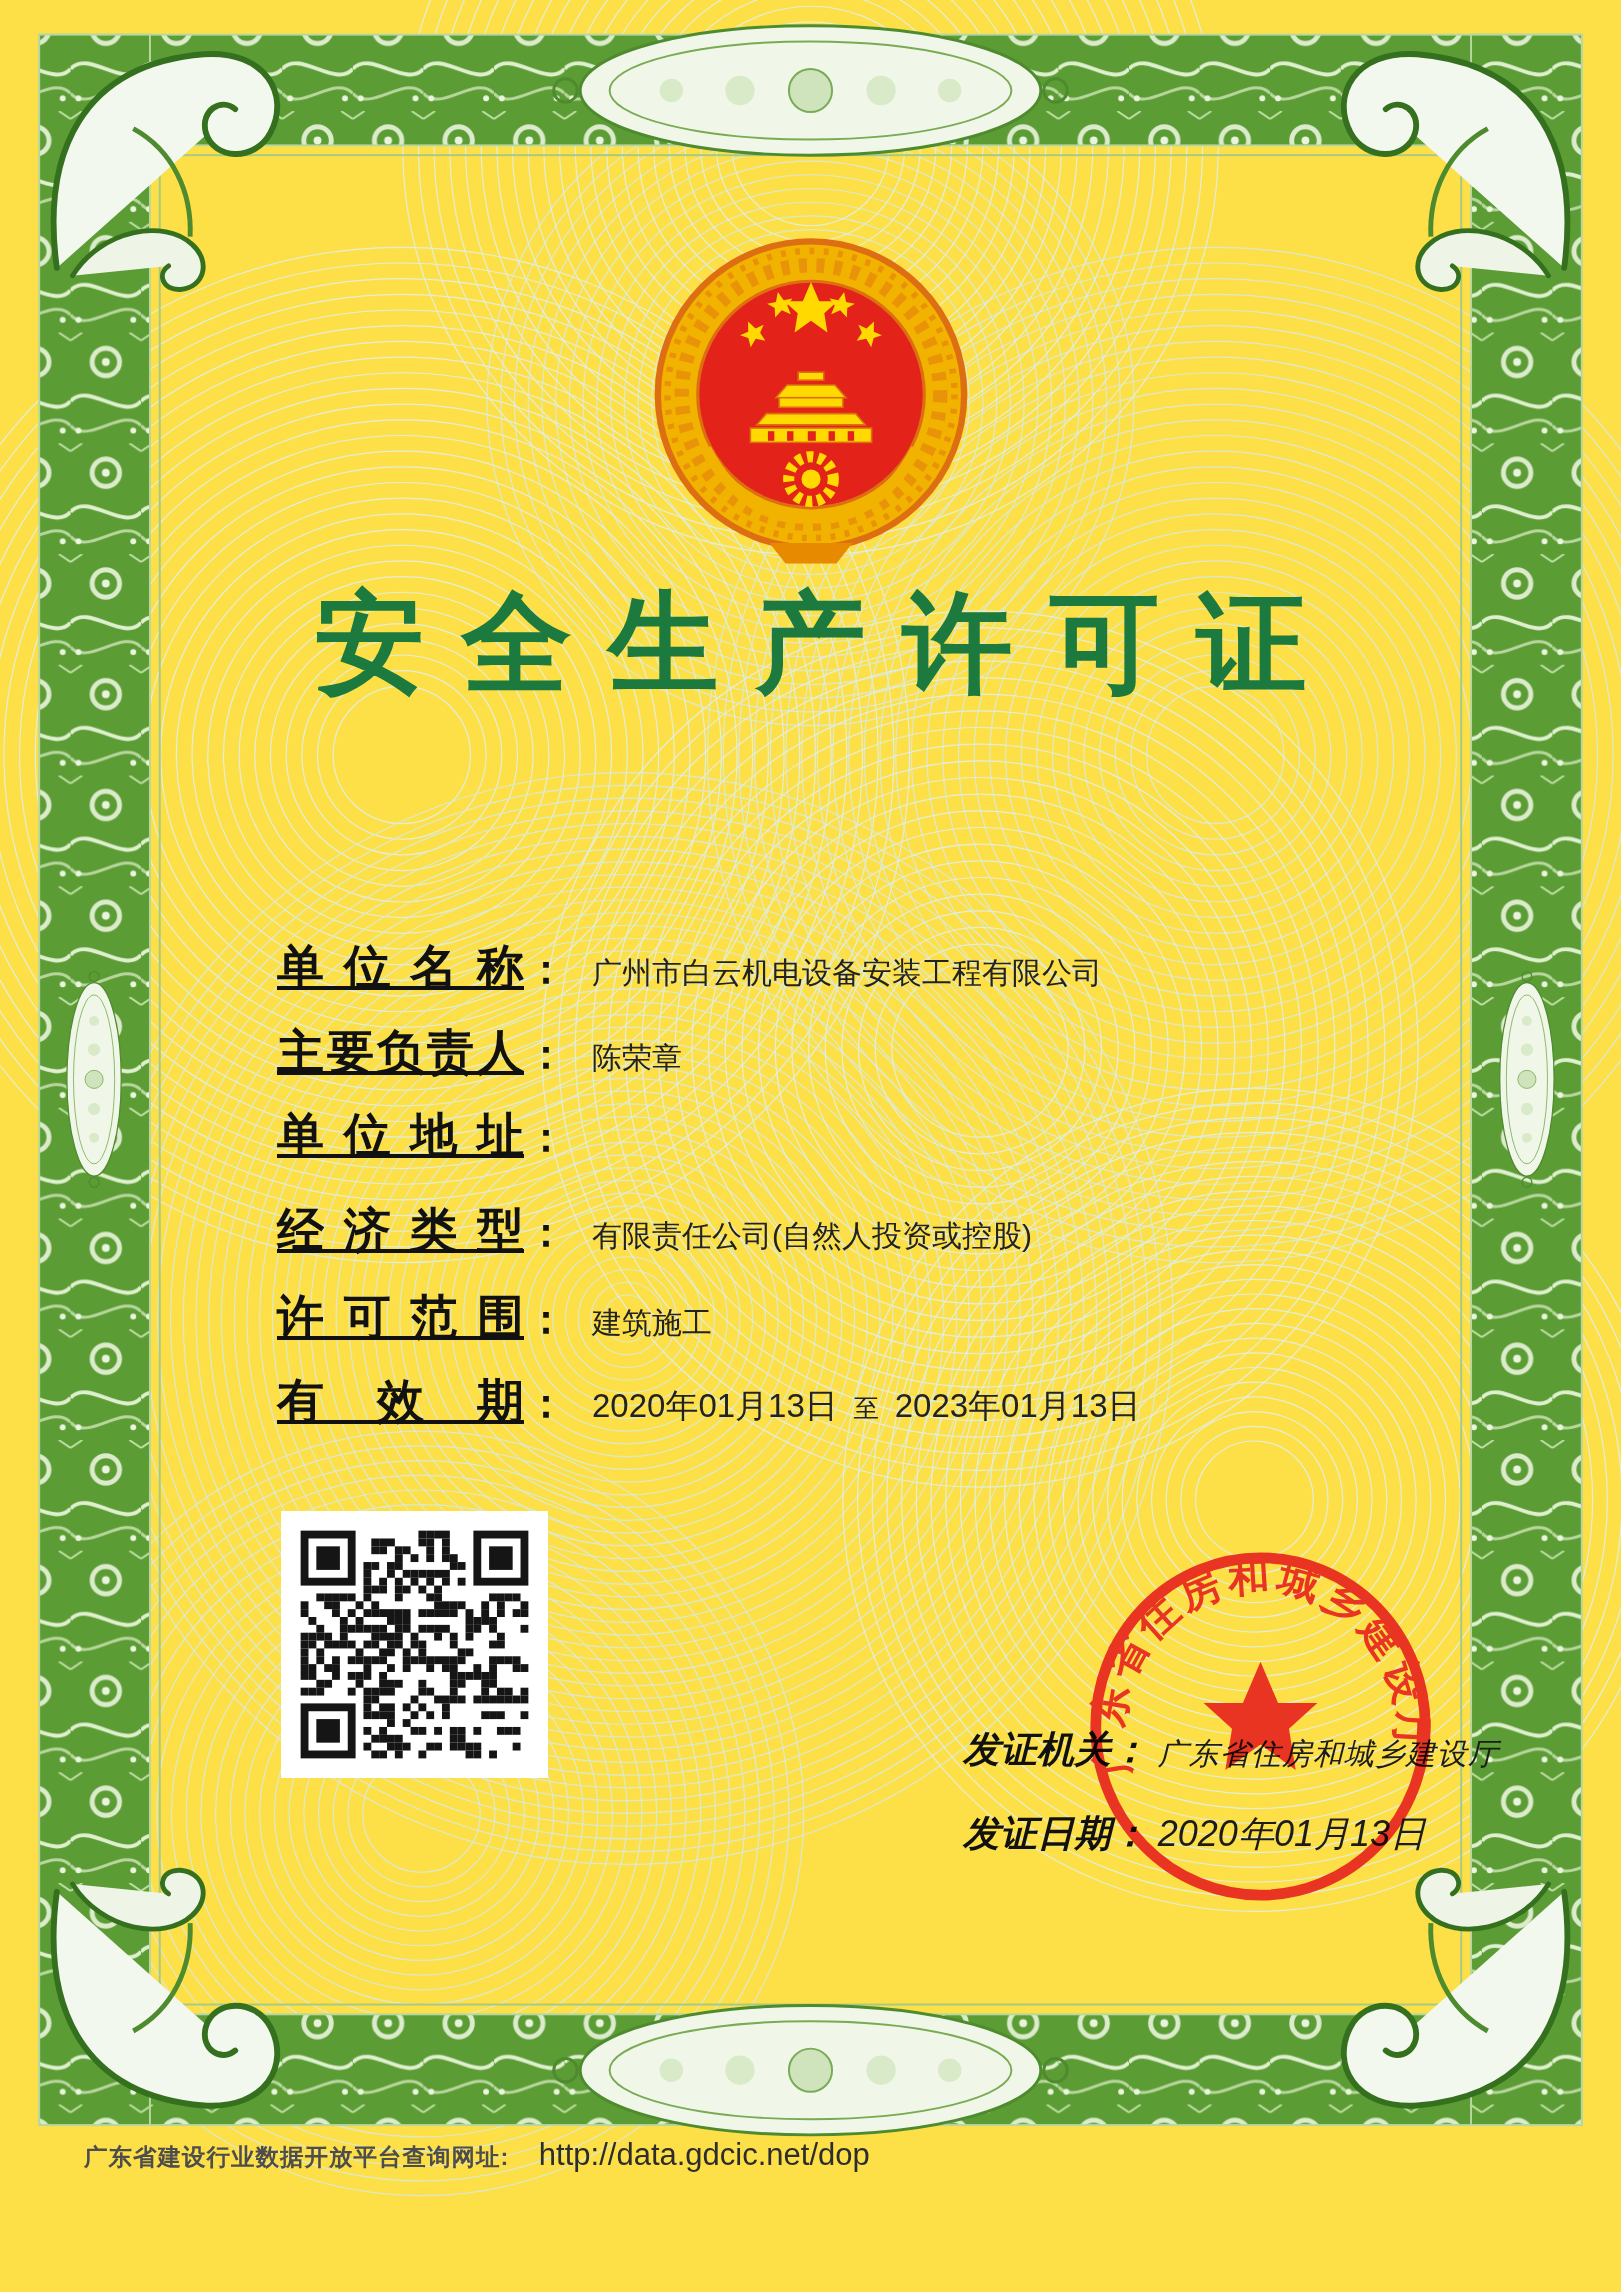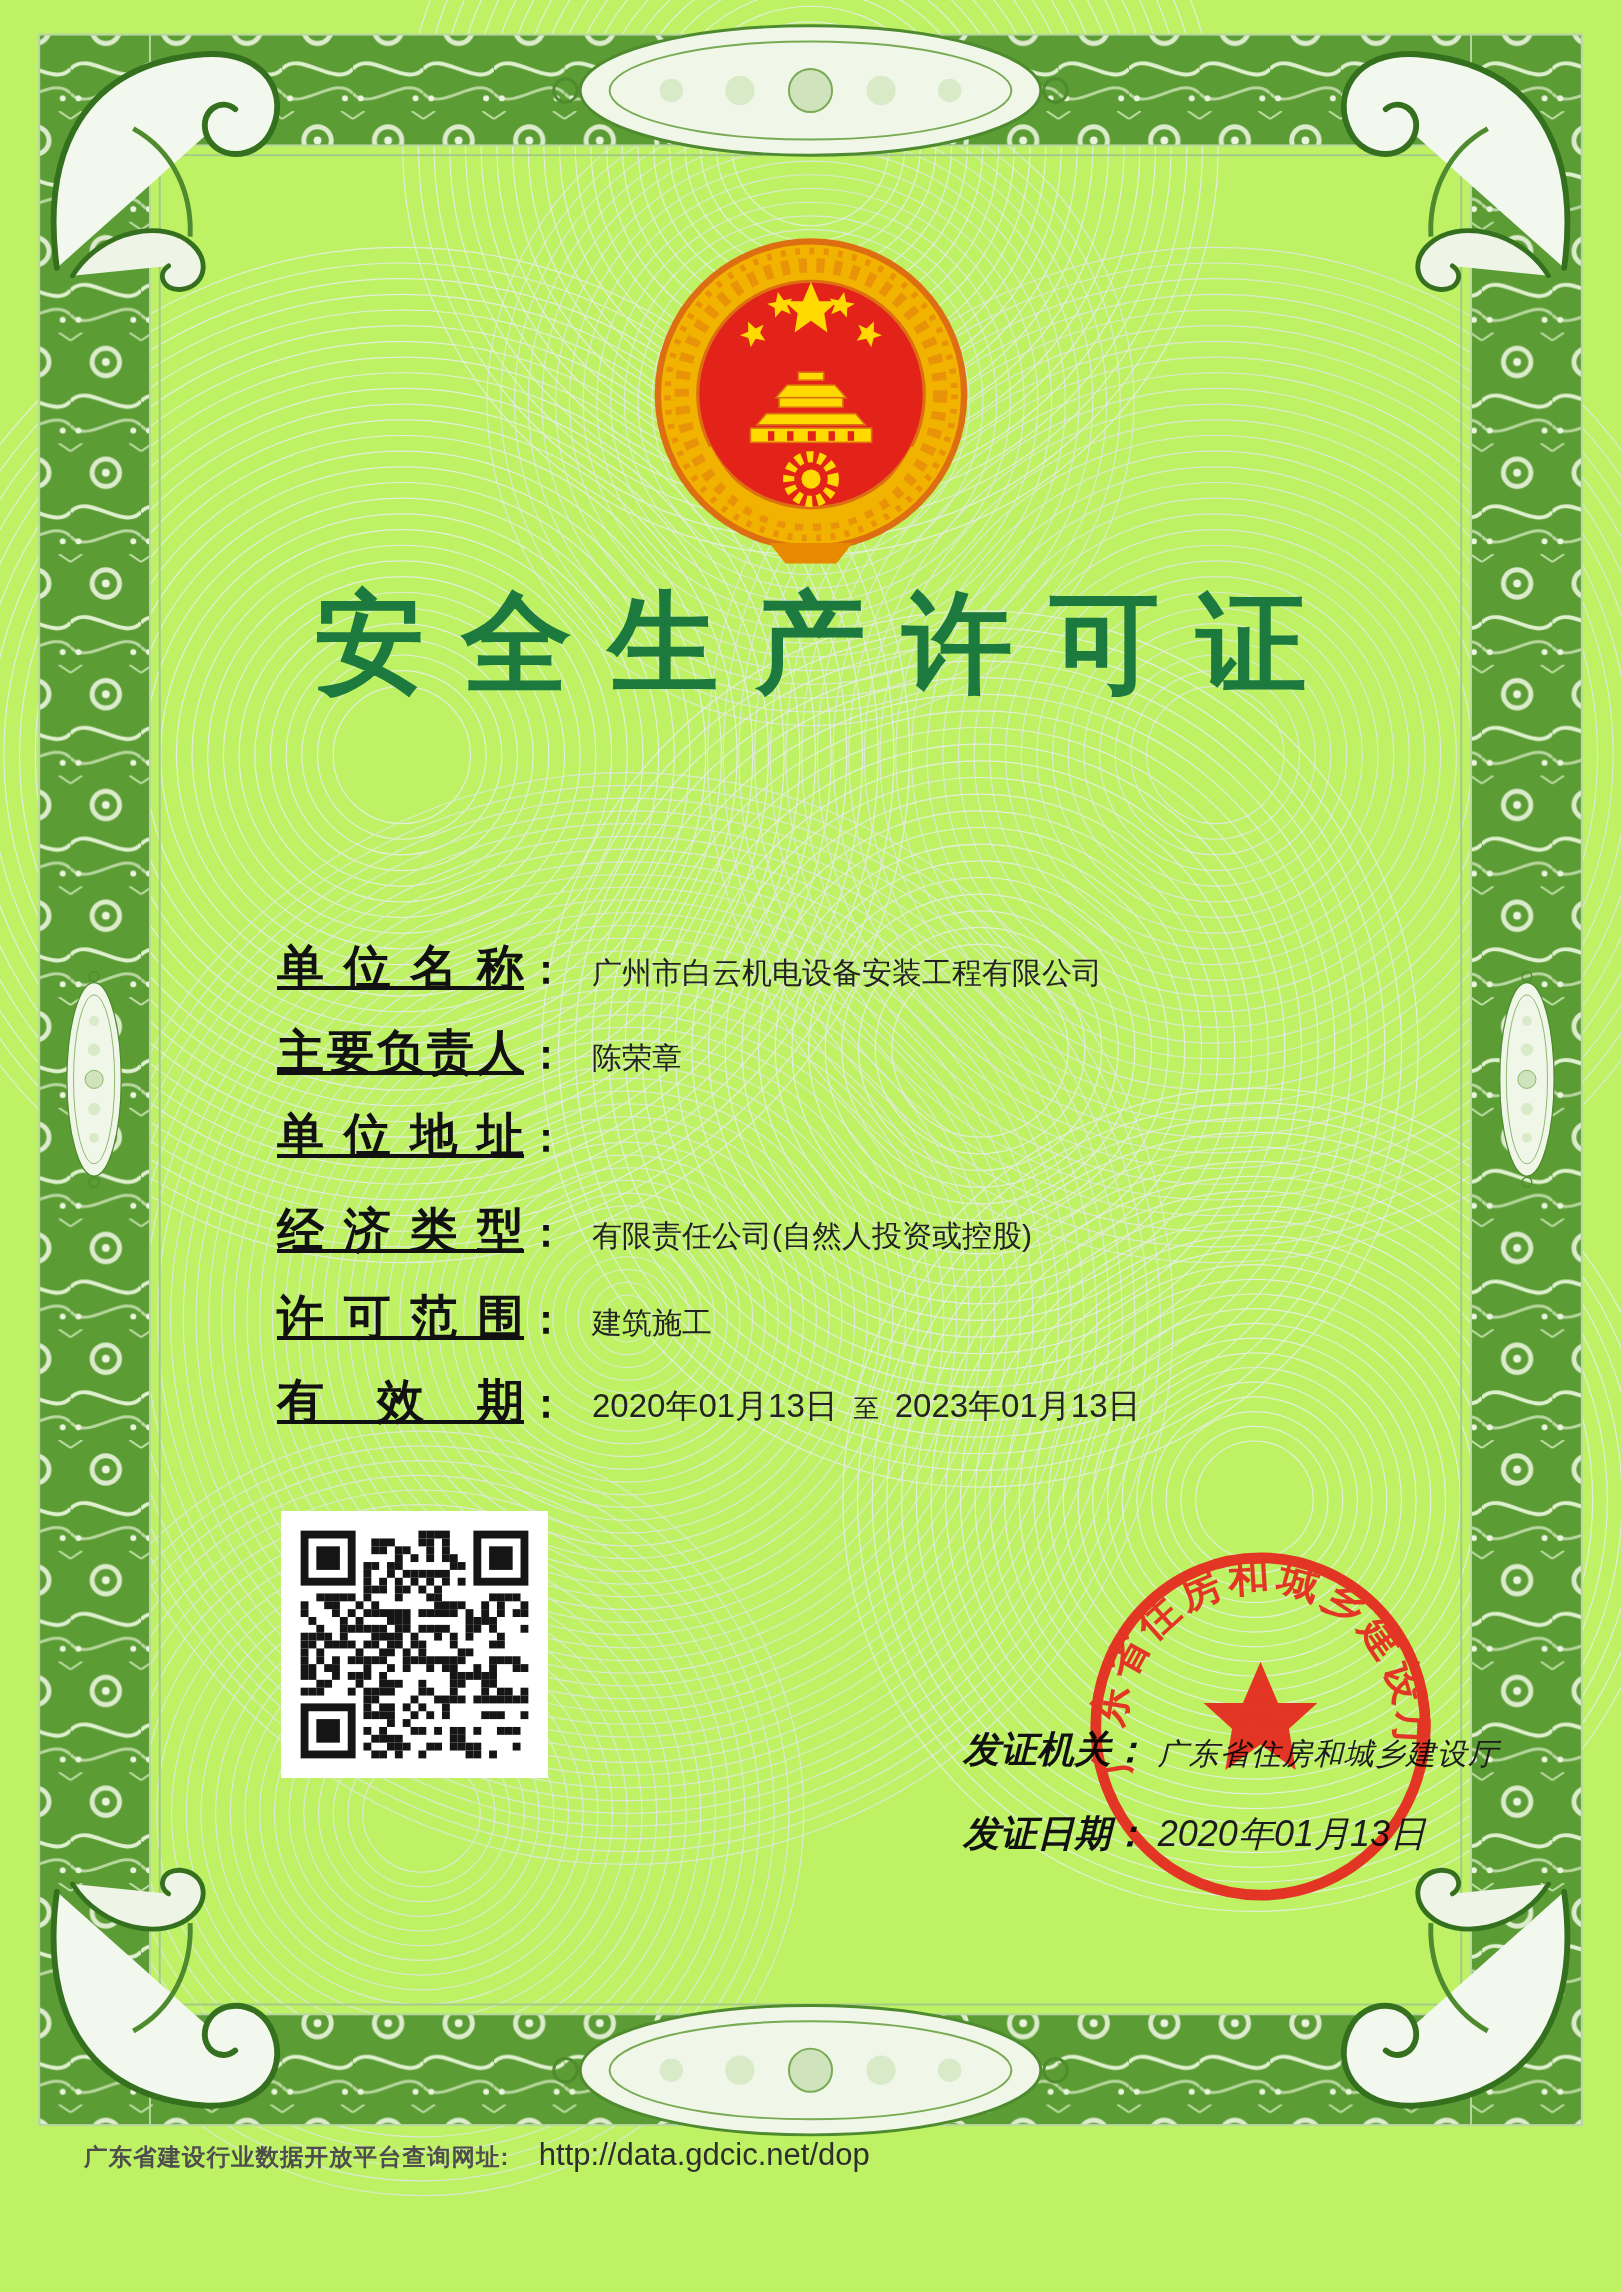--- a/index.html
+++ b/index.html
@@ -1,16 +1,16 @@
 <!DOCTYPE html>
 <html><head>
 <meta charset="utf-8">
 <style>
   html,body{margin:0;padding:0;background:#ffffff;}
-  .page{position:relative;width:1621px;height:2293px;background:#bef264;overflow:hidden;
+  .page{position:relative;width:1621px;height:2293px;background:#fde047;overflow:hidden;
         font-family:"Liberation Sans","DejaVu Sans",sans-serif;color:#1a1a1a;}
   svg.layer{position:absolute;left:0;top:0;}
   #wm{z-index:0;}
   #frame{z-index:1;}
   .content{position:absolute;left:0;top:0;width:100%;height:100%;z-index:2;}
   .emblem{position:absolute;left:651px;top:235px;width:320px;height:335px;}
   .title{position:absolute;left:0;top:570px;width:100%;text-align:center;
          font-size:110px;font-weight:800;color:#1d7a3e;letter-spacing:37px;text-indent:37px;
          white-space:nowrap;}
   .serial{position:absolute;left:571px;top:772px;font-size:36px;font-weight:700;color:#161616;

